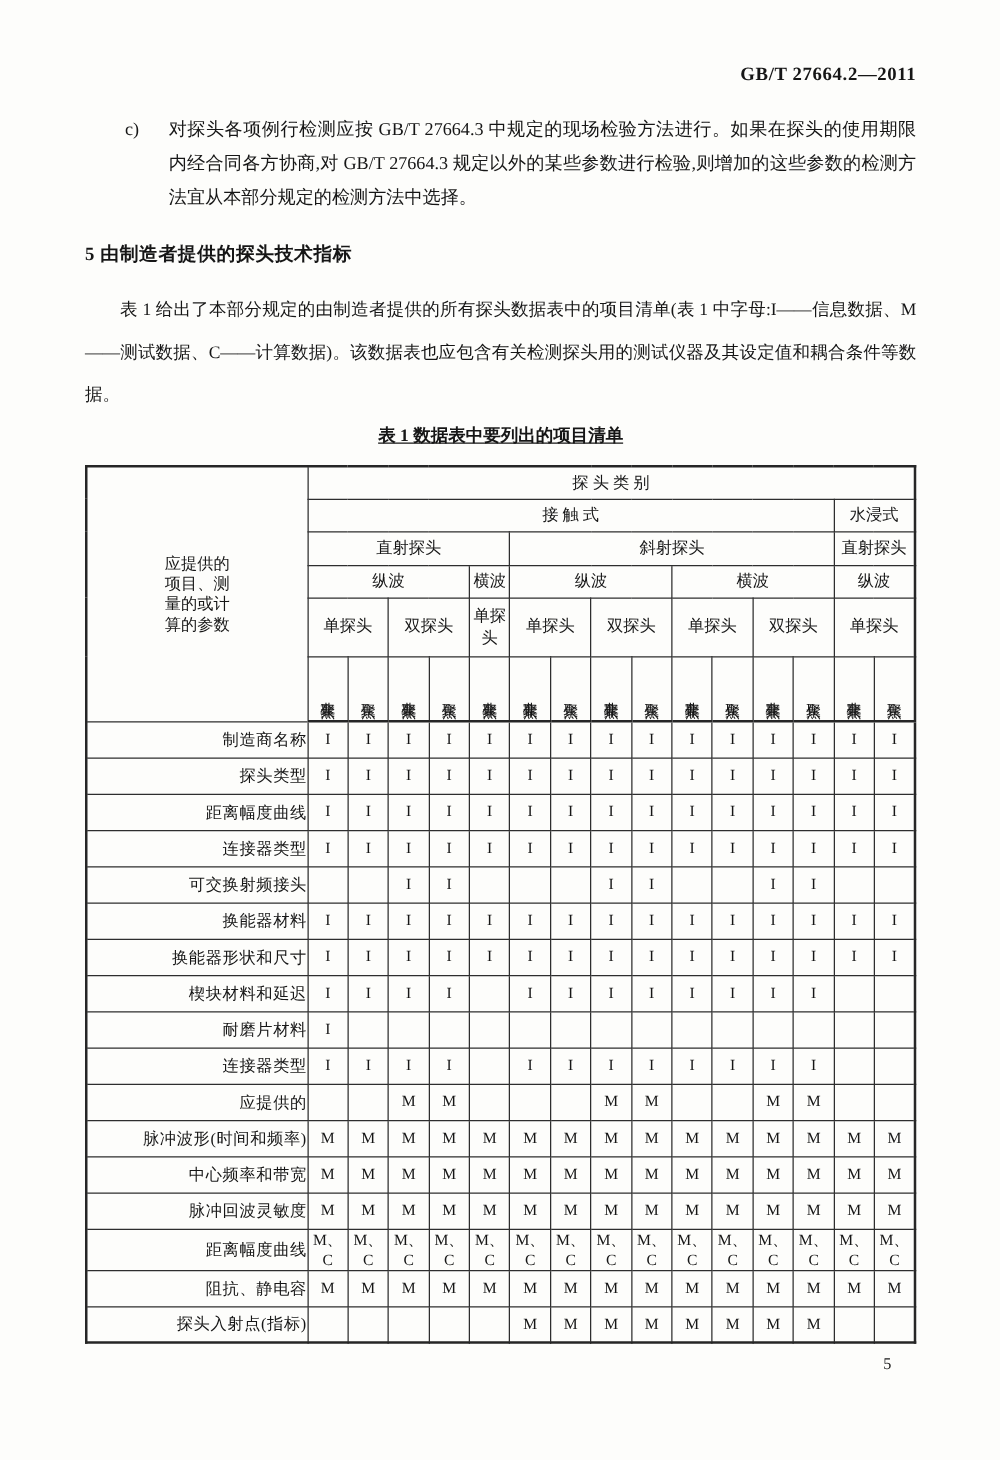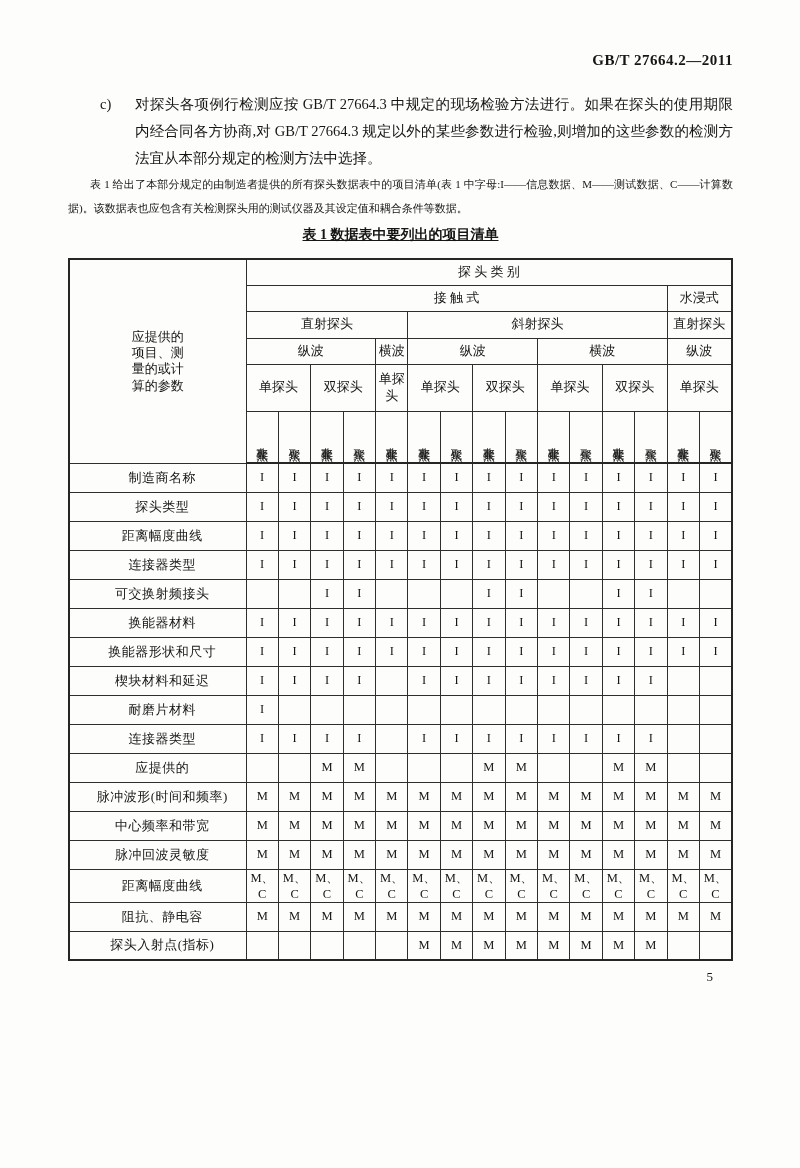--- a/index.html
+++ b/index.html
@@ -32,22 +32,23 @@
     text-align: justify;
   }
   .clause .marker { position: absolute; left: 32px; top: 0; }
   .section-heading {
     margin-top: 22px;
     font-size: 15px;
     font-weight: bold;
     letter-spacing: 0.5px;
   }
   .intro {
-    font-size: 11px;
-    line-height: 24px;
+    margin-top: 19px;
+    font-size: 14px;
+    line-height: 34px;
     text-align: justify;
     text-indent: 2em;
   }
   .table-caption {
     margin-top: 6px;
     text-align: center;
     font-size: 14px;
     font-weight: bold;
     text-decoration: underline;
   }
@@ -90,21 +91,21 @@
     text-orientation: upright;
     font-size: 12px;
     line-height: 14px;
     letter-spacing: 1px;
   }
   .probe-table tbody td {
     height: 29px;
     font-size: 12.5px;
   }
   .probe-table tbody td.rowlabel {
-    text-align: center;
+    text-align: right;
     padding-left: 9px;
     font-size: 13px;
     letter-spacing: 0.5px;
   }
   .page-number {
     margin-top: 8px;
     padding-right: 20px;
     text-align: right;
     font-size: 13px;
   }
@@ -114,20 +115,21 @@
 
 <div class="page">
 
   <div class="doc-number">GB/T 27664.2—2011</div>
 
   <div class="clause">
     <span class="marker">c)</span>
     <span>对探头各项例行检测应按 GB/T 27664.3 中规定的现场检验方法进行。如果在探头的使用期限内经合同各方协商,对 GB/T 27664.3 规定以外的某些参数进行检验,则增加的这些参数的检测方法宜从本部分规定的检测方法中选择。</span>
   </div>
 
+  <div class="section-heading">5  由制造者提供的探头技术指标</div>
 
   <div class="intro">表 1 给出了本部分规定的由制造者提供的所有探头数据表中的项目清单(表 1 中字母:I——信息数据、M——测试数据、C——计算数据)。该数据表也应包含有关检测探头用的测试仪器及其设定值和耦合条件等数据。</div>
 
   <div class="table-caption">表 1  数据表中要列出的项目清单</div>
 
   <table class="probe-table">
     <colgroup>
       <col style="width:177px">
       <col span="15">
     </colgroup>

